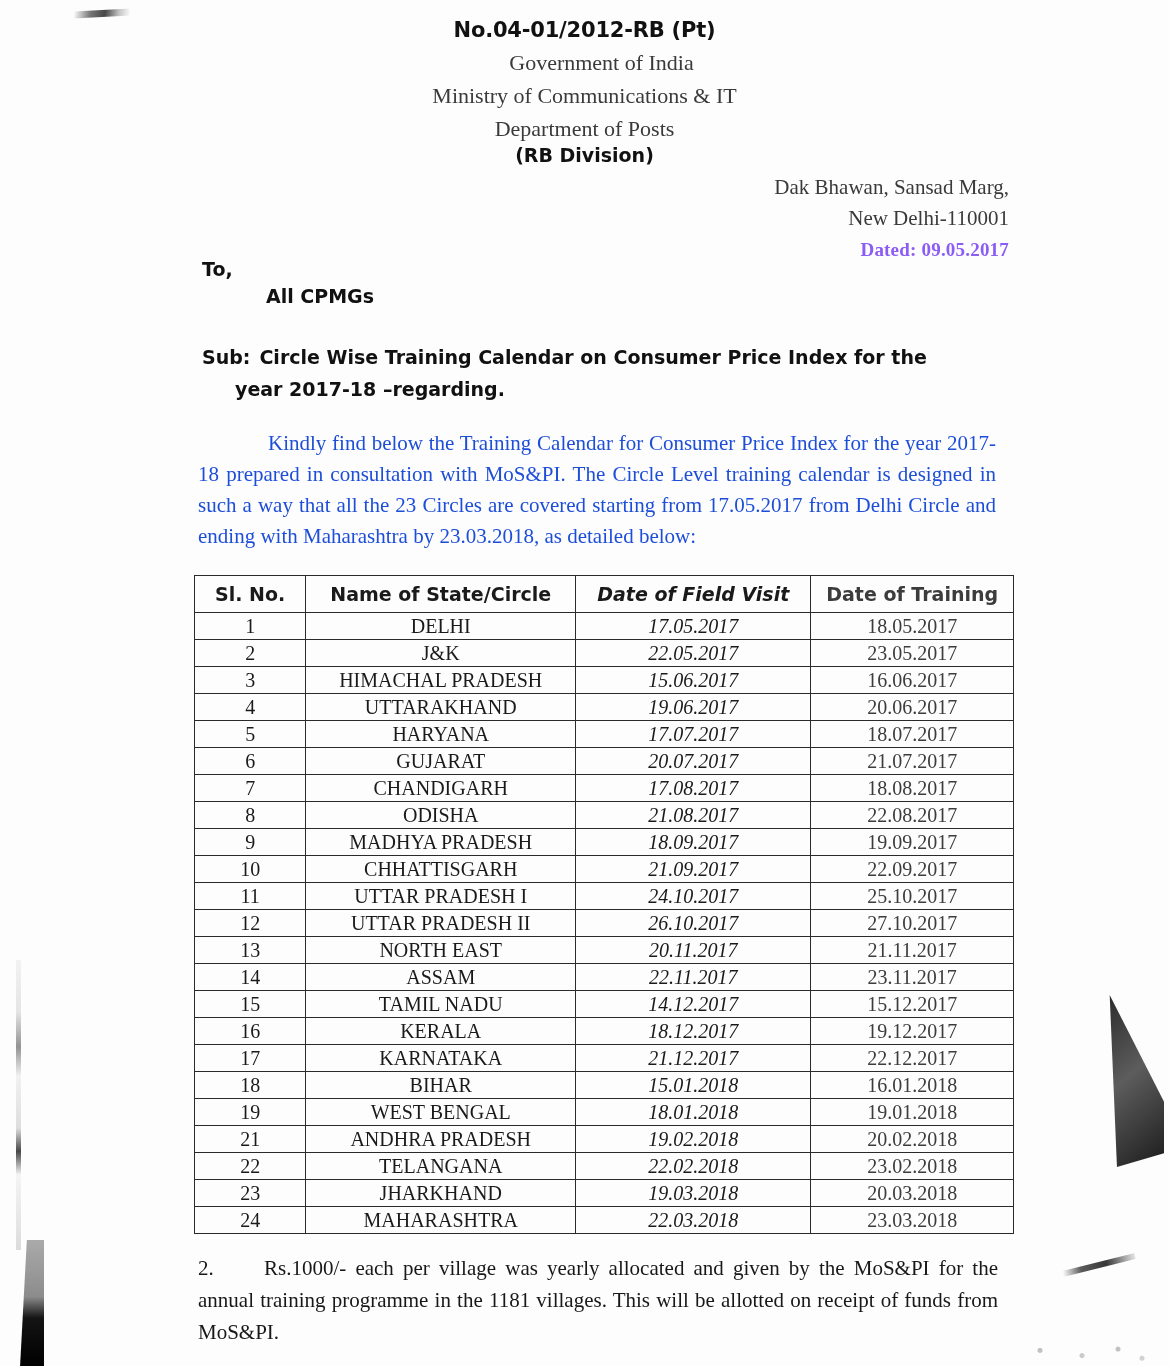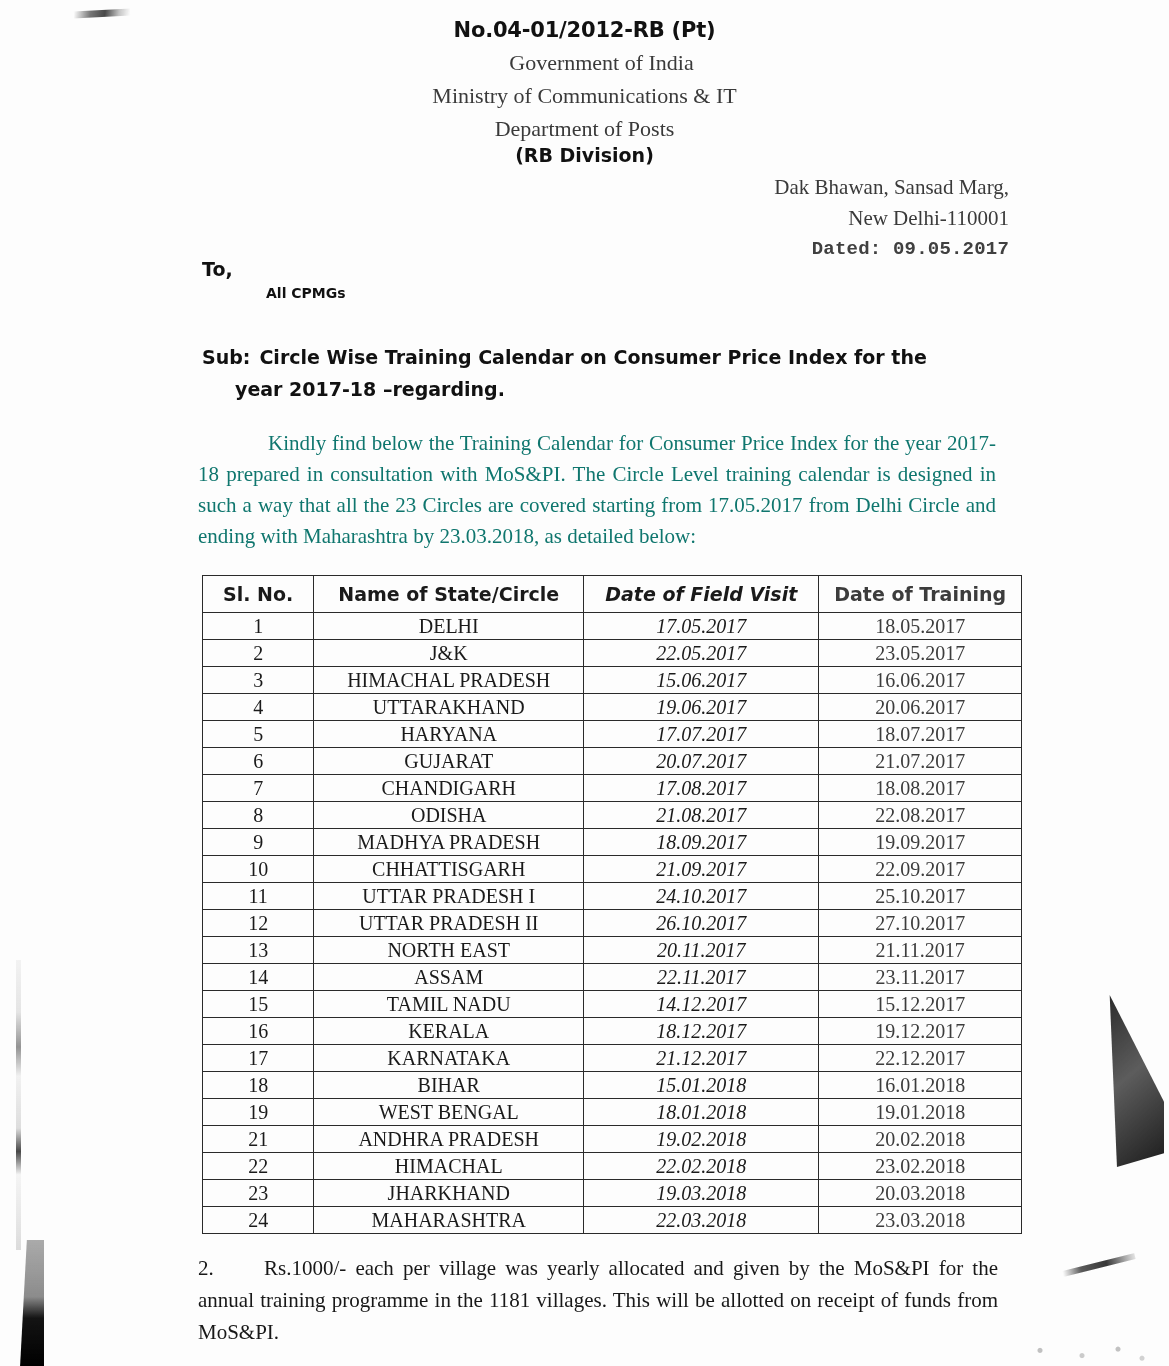--- a/index.html
+++ b/index.html
@@ -80,51 +80,51 @@
   #division-line {
     top: 144px; font-family: "DejaVu Sans", sans-serif;
     font-weight: bold; font-size: 19px;
   }
 
   #address-block {
     position: absolute; right: 160px; top: 172px;
     text-align: right; font-size: 21px; color: #3a3a3a; line-height: 31px;
   }
   #letter-date {
-    font-family: Liberation Mono, monospace; font-weight: bold;
-    font-size: 19px; color: #404040; letter-spacing: .2px;
+    font-family: Liberation Serif, serif; font-weight: bold;
+    font-size: 19px; color: #8b5cf6; letter-spacing: .2px;
   }
 
   #to-label {
     position: absolute; left: 202px; top: 258px;
     font-family: "DejaVu Sans", sans-serif; font-weight: bold; font-size: 19px;
   }
   #recipient {
     position: absolute; left: 266px; top: 285px;
-    font-family: "DejaVu Sans", sans-serif; font-weight: bold; font-size: 14px;
+    font-family: "DejaVu Sans", sans-serif; font-weight: bold; font-size: 19px;
   }
 
   #subject-block {
     position: absolute; left: 202px; top: 341px; width: 800px;
     font-family: "DejaVu Sans", sans-serif; font-weight: bold;
     font-size: 19px; line-height: 32px;
   }
   #subject-label { float: left; margin-right: 9px; }
   #subject-text { display: block; text-align: justify; text-align-last: left; }
   #subject-line2 { display: block; margin-left: 33px; }
 
   #intro-paragraph {
     position: absolute; left: 198px; top: 428px; width: 798px;
     font-size: 21px; line-height: 31px; text-align: justify;
-    text-indent: 70px; color: #0f766e;
+    text-indent: 70px; color: #1d4ed8;
   }
 
   
   #schedule-table {
-    position: absolute; left: 202px; top: 575px;
+    position: absolute; left: 194px; top: 575px;
     width: 820px; border-collapse: collapse;
     font-size: 20px; color: #1a1a1a;
   }
   #schedule-table th, #schedule-table td {
     border: 1px solid #2a2a2a;
     text-align: center; padding: 0;
     height: 26px; line-height: 26px;
     white-space: nowrap;
   }
   #schedule-table thead th {
@@ -303,21 +303,21 @@
           <td class="col-train">19.01.2018</td>
         </tr>
         <tr>
           <td class="col-sl">21</td>
           <td class="col-name">ANDHRA PRADESH</td>
           <td class="col-visit">19.02.2018</td>
           <td class="col-train">20.02.2018</td>
         </tr>
         <tr>
           <td class="col-sl">22</td>
-          <td class="col-name">HIMACHAL</td>
+          <td class="col-name">TELANGANA</td>
           <td class="col-visit">22.02.2018</td>
           <td class="col-train">23.02.2018</td>
         </tr>
         <tr>
           <td class="col-sl">23</td>
           <td class="col-name">JHARKHAND</td>
           <td class="col-visit">19.03.2018</td>
           <td class="col-train">20.03.2018</td>
         </tr>
         <tr>

